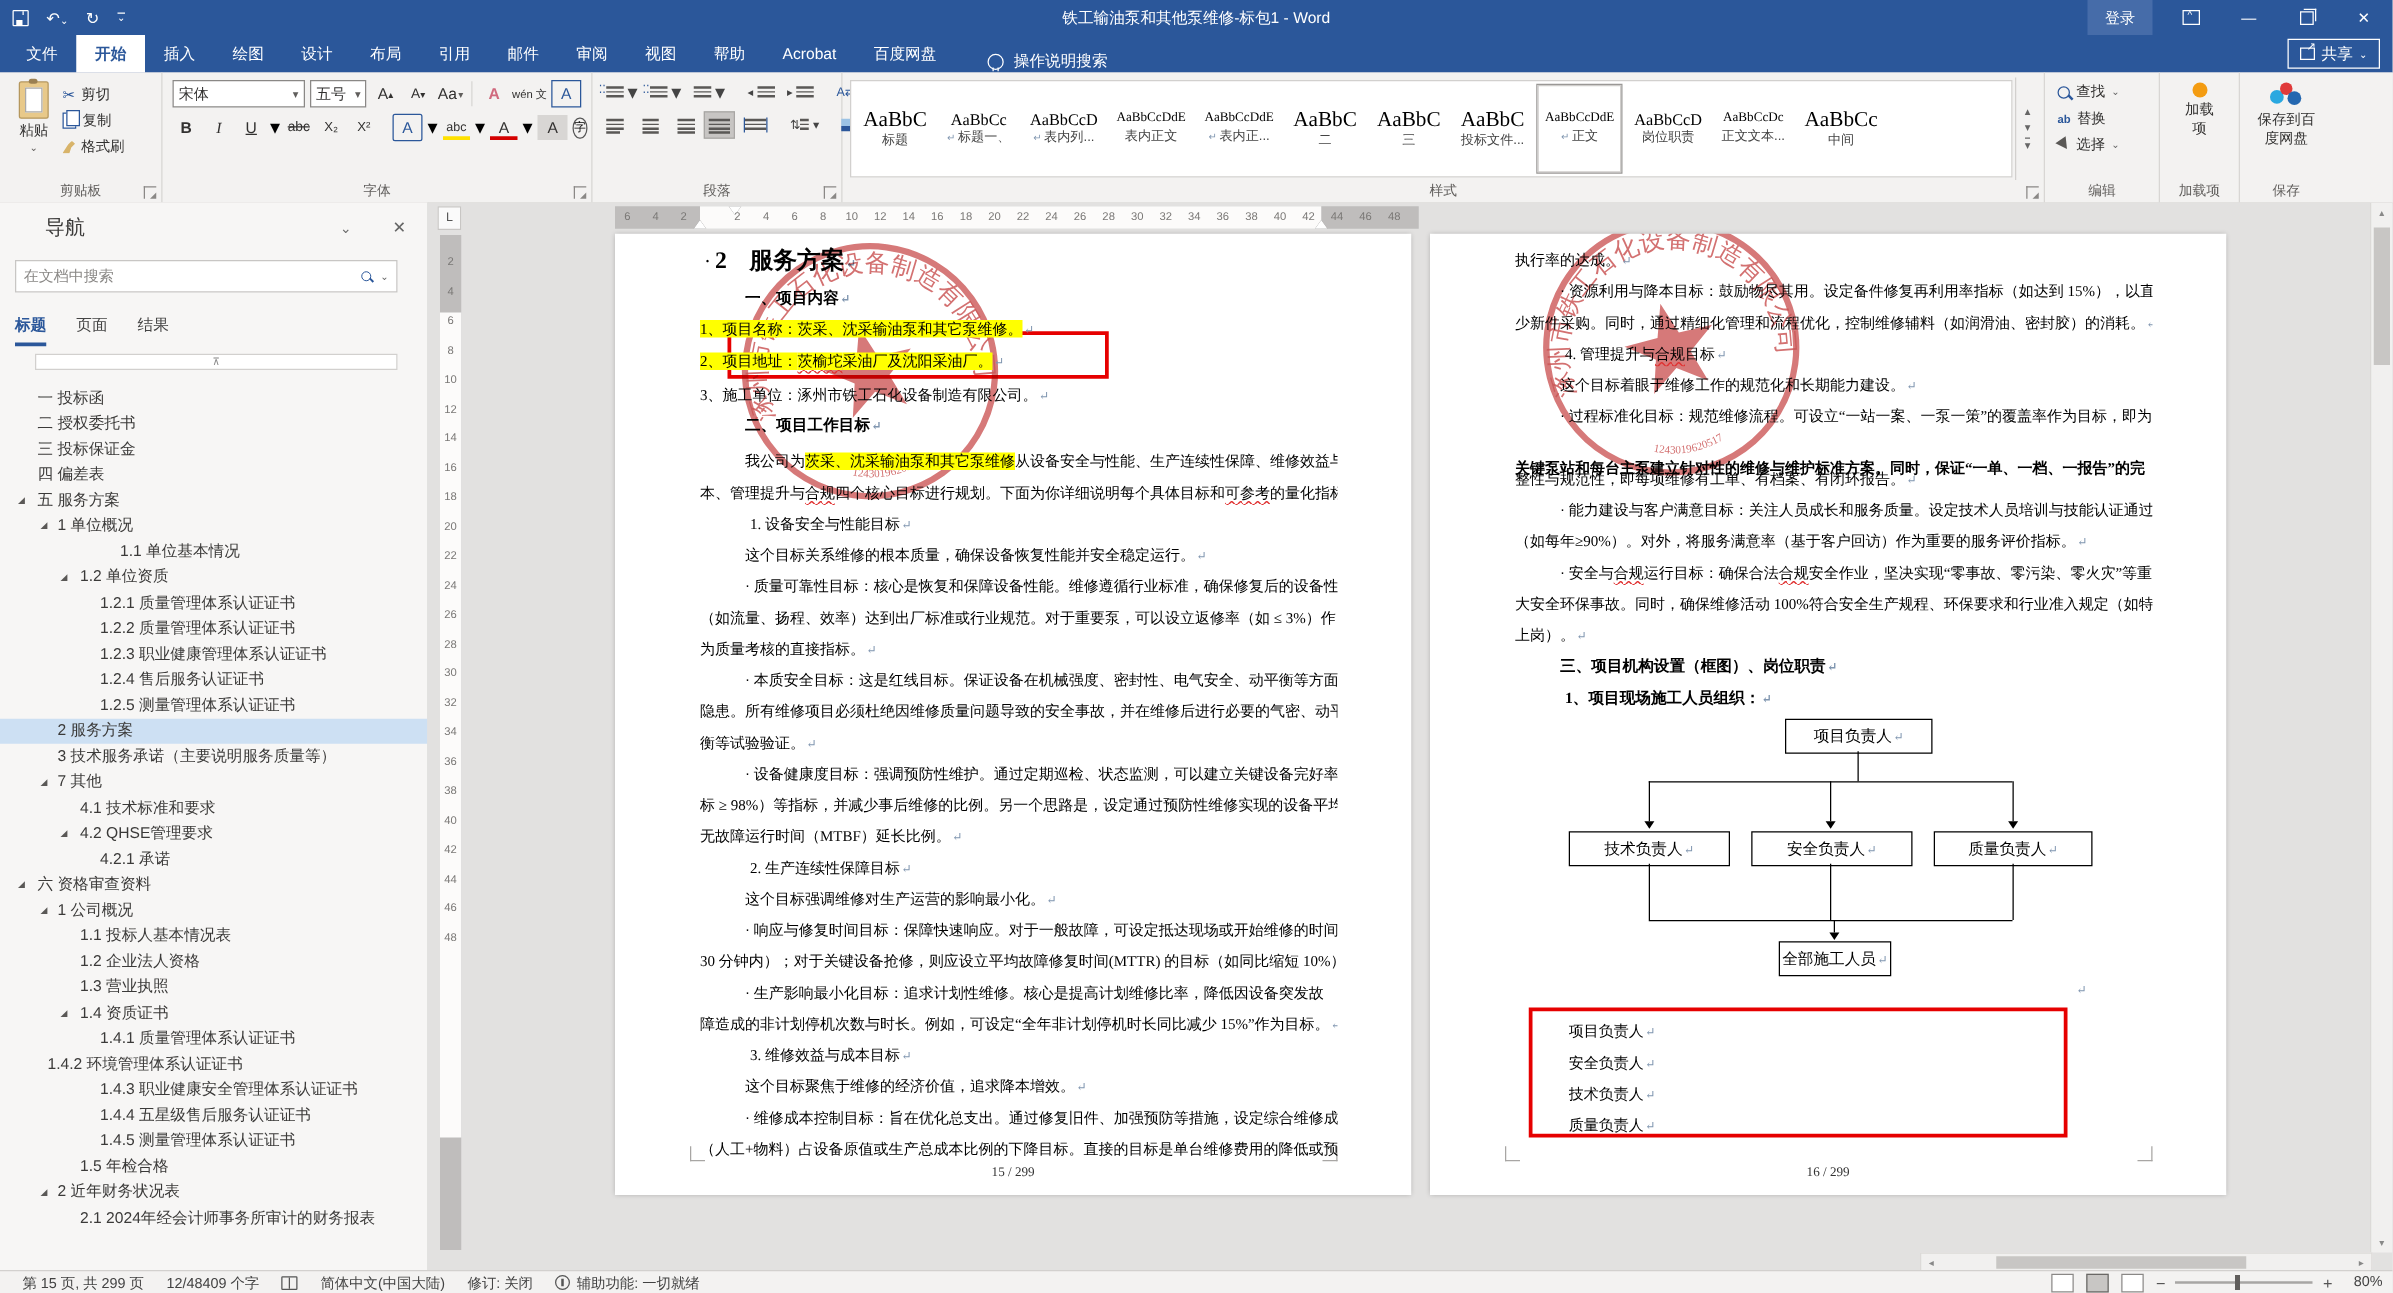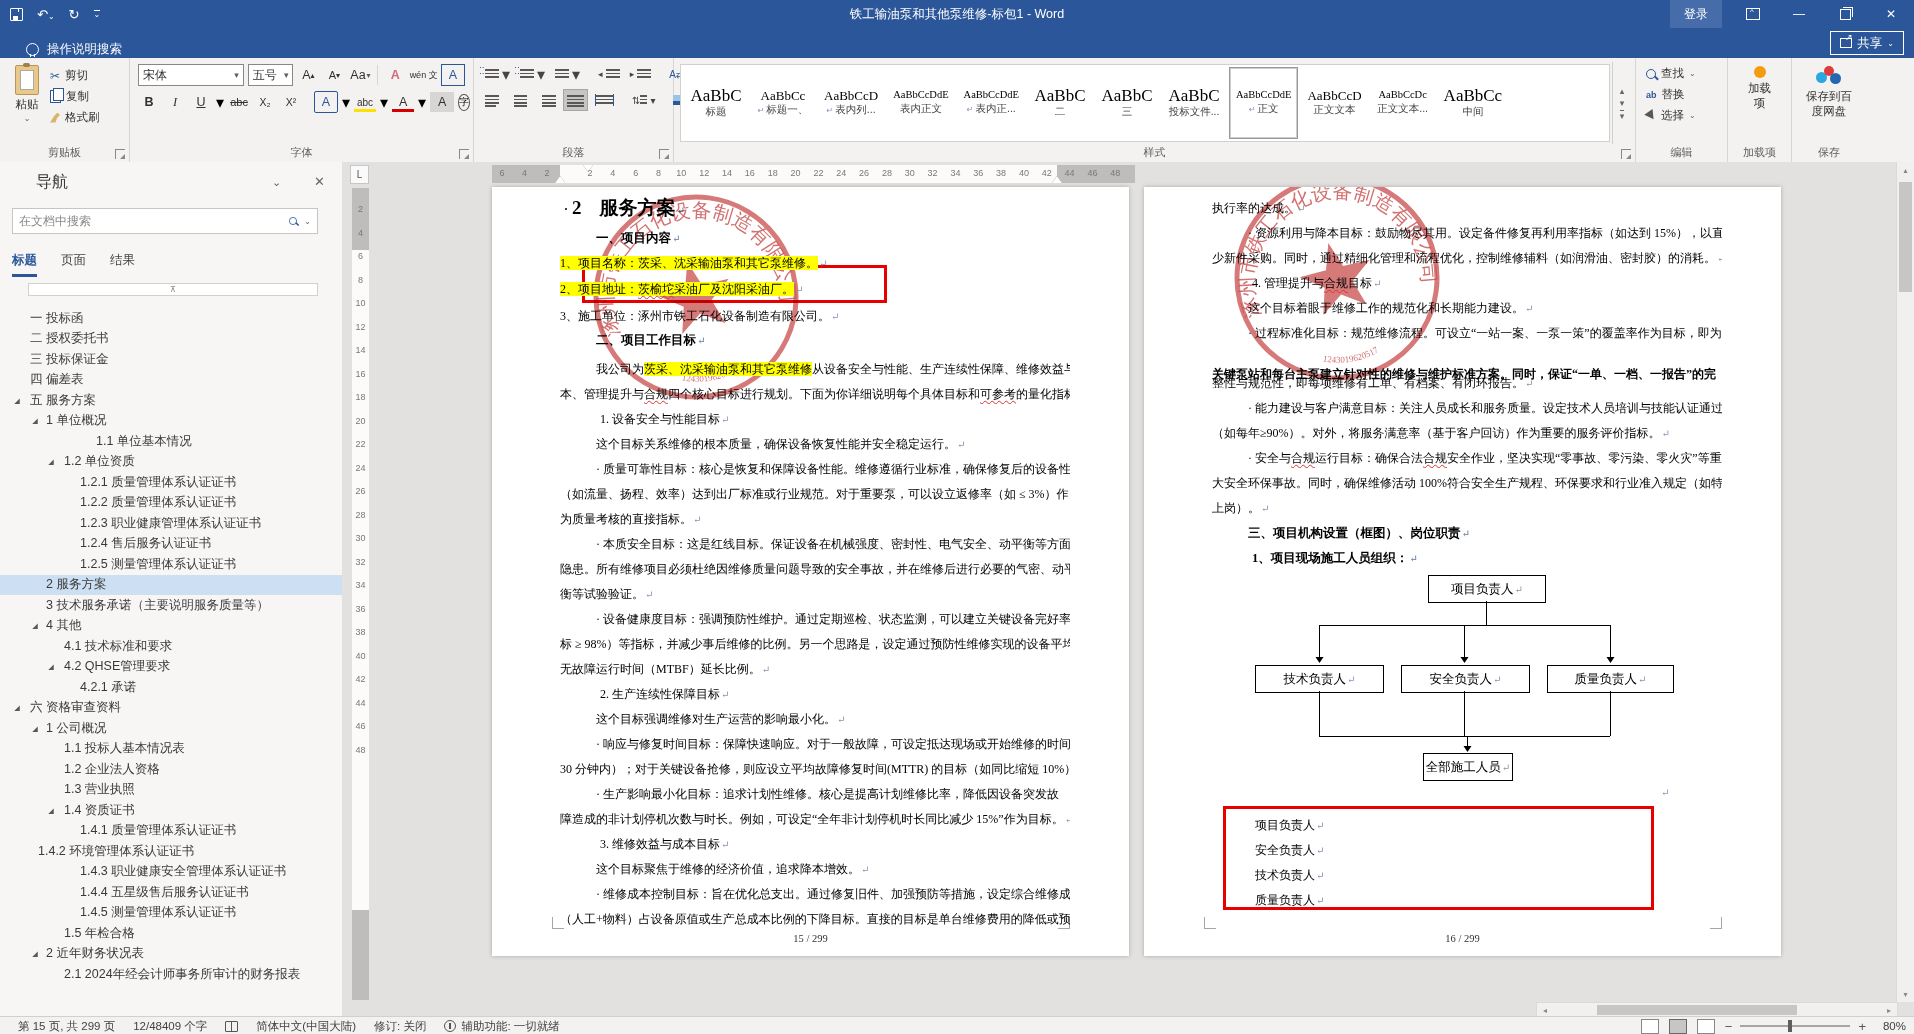--- a/index.html
+++ b/index.html
@@ -193,20 +193,35 @@
         </div>
       <div class="wbtn">—</div>
       <div class="wbtn">
           <span class="restore-ic"></span>
         </div>
       <div class="wbtn">✕</div>
     </div>
   </div>
 
   <div class="tabrow">
+    <div class="tabs" id="tabs">
+        <div class="tab">文件</div>
+        <div class="tab active">开始</div>
+        <div class="tab">插入</div>
+        <div class="tab">绘图</div>
+        <div class="tab">设计</div>
+        <div class="tab">布局</div>
+        <div class="tab">引用</div>
+        <div class="tab">邮件</div>
+        <div class="tab">审阅</div>
+        <div class="tab">视图</div>
+        <div class="tab">帮助</div>
+        <div class="tab">Acrobat</div>
+        <div class="tab">百度网盘</div>
+      </div>
     <div class="tellme">
       <span class="bulb"></span>
       <span>操作说明搜索</span>
     </div>
     <div class="sharebtn">
       <span class="share-ic"></span>
       <span>共享</span>
       <span style="font-size:8px">⌄</span>
     </div>
   </div>
@@ -438,21 +453,21 @@
             <div class="stcard">
               <span class="stprev big">AaBbC</span>
               <span class="stlabel"><span>投标文件...</span></span>
             </div>
             <div class="stcard sel">
               <span class="stprev small">AaBbCcDdE</span>
               <span class="stlabel"><span style="color: rgb(128, 150, 176); font-size: 8px; margin-right: 2px;">↵</span><span>正文</span></span>
             </div>
             <div class="stcard">
               <span class="stprev med">AaBbCcD</span>
-              <span class="stlabel"><span>正文文本</span></span>
+              <span class="stlabel"><span>岗位职责</span></span>
             </div>
             <div class="stcard">
               <span class="stprev small">AaBbCcDc</span>
               <span class="stlabel"><span>正文文本...</span></span>
             </div>
             <div class="stcard">
               <span class="stprev big">AaBbCc</span>
               <span class="stlabel"><span>中间</span></span>
             </div>
           </div>
@@ -568,21 +583,21 @@
           <span>1.2.5 测量管理体系认证证书</span>
         </div>
         <div class="trow sel" style="padding-left: 46px;">
           <span>2 服务方案</span>
         </div>
         <div class="trow" style="padding-left: 46px;">
           <span>3 技术服务承诺（主要说明服务质量等）</span>
         </div>
         <div class="trow" style="padding-left: 46px;">
           <span class="tri" style="left: 32px;">◢</span>
-          <span>4 其他</span>
+          <span>7 其他</span>
         </div>
         <div class="trow" style="padding-left: 64px;">
           <span>4.1 技术标准和要求</span>
         </div>
         <div class="trow" style="padding-left: 64px;">
           <span class="tri" style="left: 48px;">◢</span>
           <span>4.2 QHSE管理要求</span>
         </div>
         <div class="trow" style="padding-left: 80px;">
           <span>4.2.1 承诺</span>

